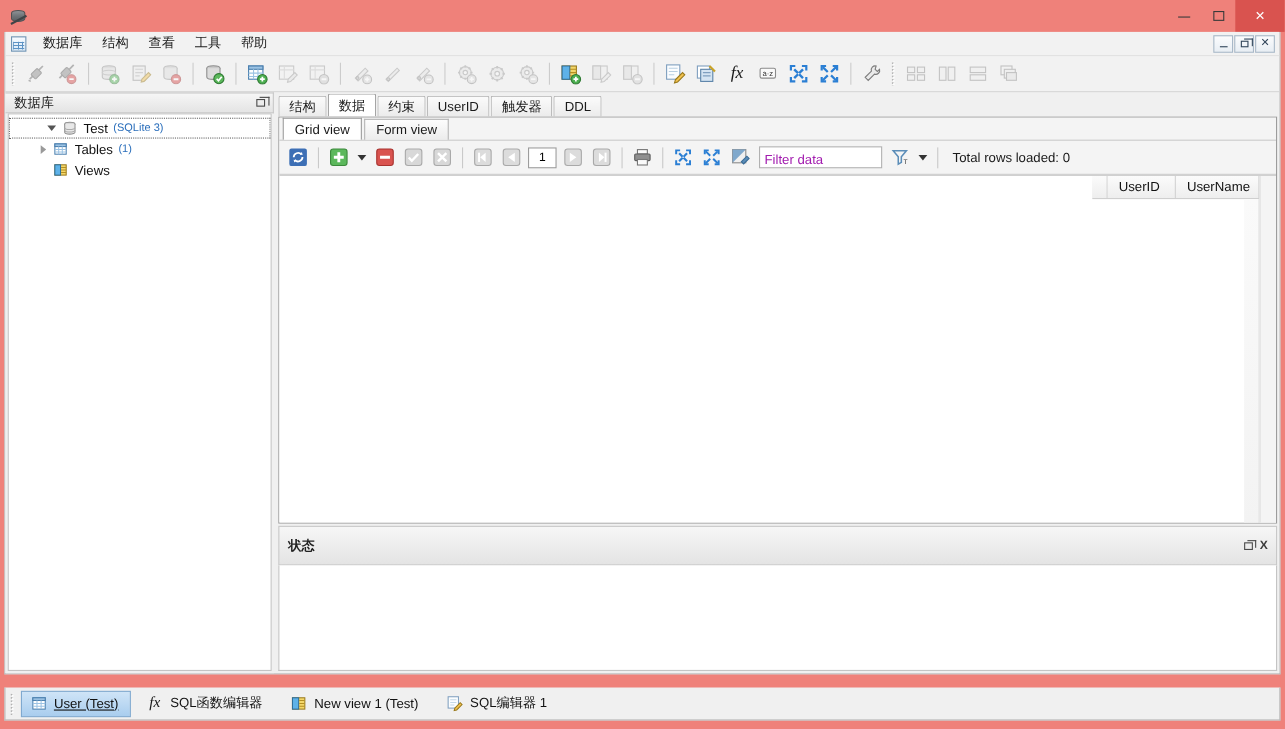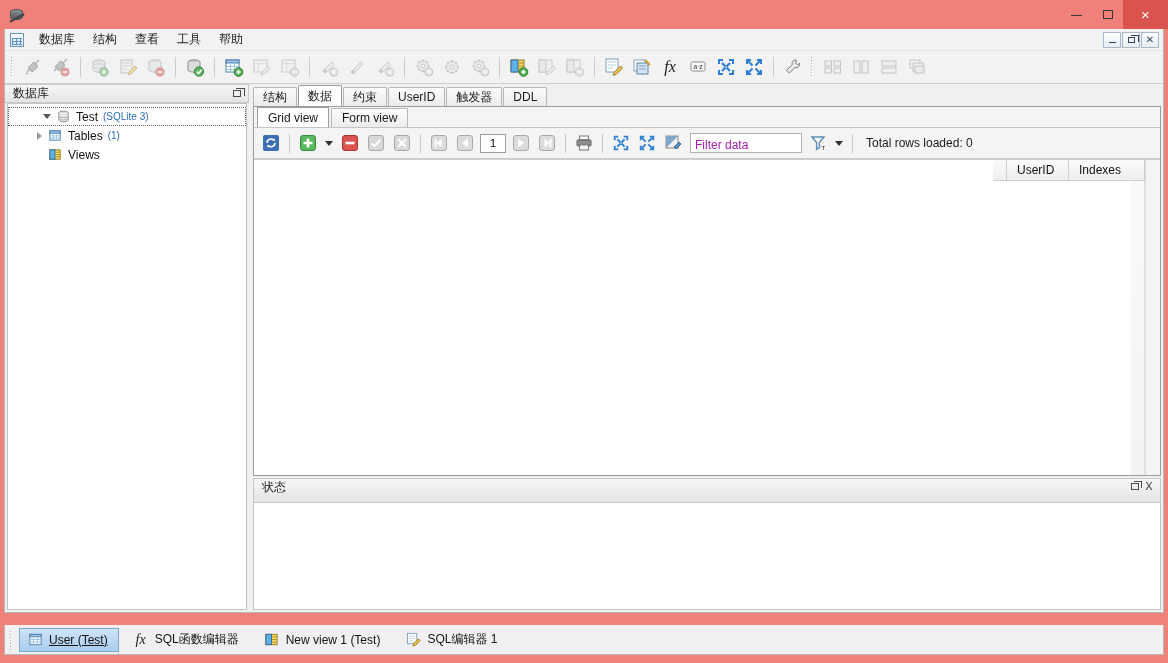--- a/index.html
+++ b/index.html
@@ -459,27 +459,29 @@
 
   
   .status-dock {
     height: 132px;
     margin: 2px 0 2px 4px;
     display: flex;
     flex-direction: column;
     flex: 0 0 auto;
   }
   .status-title {
-    height: 25px;
+    height: 36px;
     background: linear-gradient(180deg,#f6f6f6,#e4e4e4);
     border: 1px solid #c8c8c8;
     display: flex;
+    align-items: center;
     padding: 0 4px 0 8px;
     font-size: 12px;
     color: #222;
+    font-weight: bold;
   }
   .status-title .spacer { margin-left: auto; }
   .sd-btn {
     width: 14px; height: 14px;
     display:flex;align-items:center;justify-content:center;
     font-size: 11px; color:#3a3a3a;
     cursor: default;
   }
   .status-body {
     flex: 1 1 auto;
@@ -1000,21 +1002,21 @@
               </div>
               <div class="dt-sep"></div>
               <div class="total-rows">Total rows loaded: 0</div>
             </div>
 
             <div class="grid-wrap">
               <div class="grid">
                 <div class="grid-head">
                   <div class="gh-corner"></div>
                   <div class="gh-cell" style="width:62px;">UserID</div>
-                  <div class="gh-cell" style="width:76px;">Indexes</div>
+                  <div class="gh-cell" style="width:76px;">UserName</div>
                 </div>
                 <div class="grid-body">
                   <div class="grid-gutter"></div>
                 </div>
               </div>
               <div class="vscroll"></div>
             </div>
 
           </div>
         </div>

